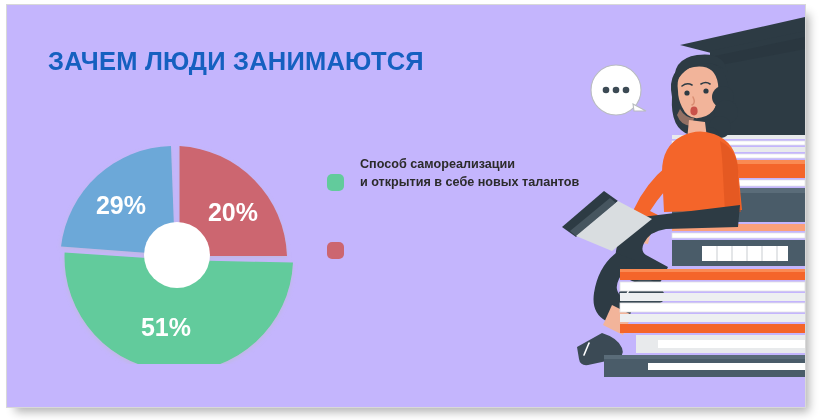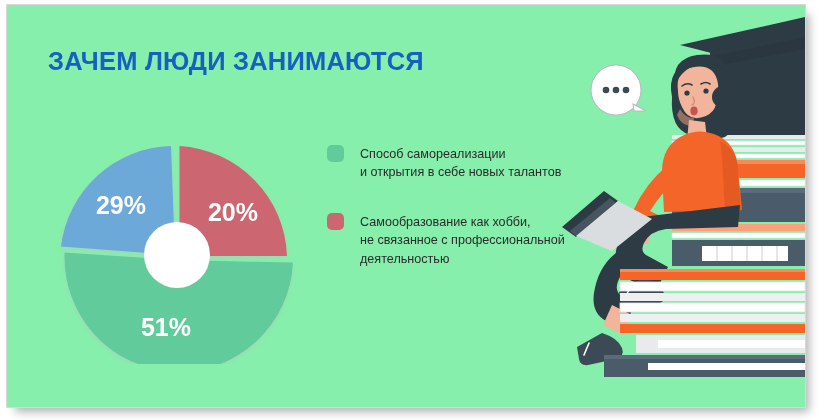--- a/index.html
+++ b/index.html
@@ -13,21 +13,21 @@
     overflow: hidden;
     font-family: "Liberation Sans", sans-serif;
   }
 
   #slide-frame {
     position: absolute;
     left: 6px;
     top: 4px;
     width: 800px;
     height: 404px;
-    background: #86efac;
+    background: #c4b5fd;
     border: 1px solid #d8d8d8;
     box-shadow: 6px 7px 9px -3px rgba(0,0,0,0.30);
     overflow: hidden;
     box-sizing: border-box;
   }
 
   
   #slide-title {
     position: absolute;
     left: 41px;
@@ -64,23 +64,24 @@
   
   #chart-legend {
     position: absolute;
     left: 320px;
     top: 140px;
     width: 280px;
   }
   .legend-item {
     position: relative;
     display: flex;
-    align-items: flex-start;
+    align-items: flex-end;
     margin-bottom: 22px;
     min-height: 46px;
+    font-weight: bold;
   }
   .legend-swatch {
     flex: 0 0 auto;
     width: 17px;
     height: 17px;
     border-radius: 5px;
     margin-right: 16px;
   }
   .legend-label {
     color: #2b2b2b;
@@ -137,23 +138,20 @@
 
     <div class="legend-item">
       <span class="legend-swatch" style="background:#62CB9C"></span>
       <span class="legend-label">Способ самореализации
 и открытия в себе новых талантов</span>
     </div>
 
 
     <div class="legend-item">
       <span class="legend-swatch" style="background:#CC6670"></span>
-      <span class="legend-label">Самообразование как хобби,
-не связанное с профессиональной
-деятельностью</span>
     </div>
 
   </div>
 
   <div id="illustration">
     <svg width="245" height="402" viewBox="0 0 245 402" xmlns="http://www.w3.org/2000/svg">
 
       <g>
         <path fill="#2D3B44" d="M120 40 L245 12 L245 72 Z"></path>
         <path fill="#2D3B44" d="M150 46 L245 26 L245 130 L150 130 Z"></path>

